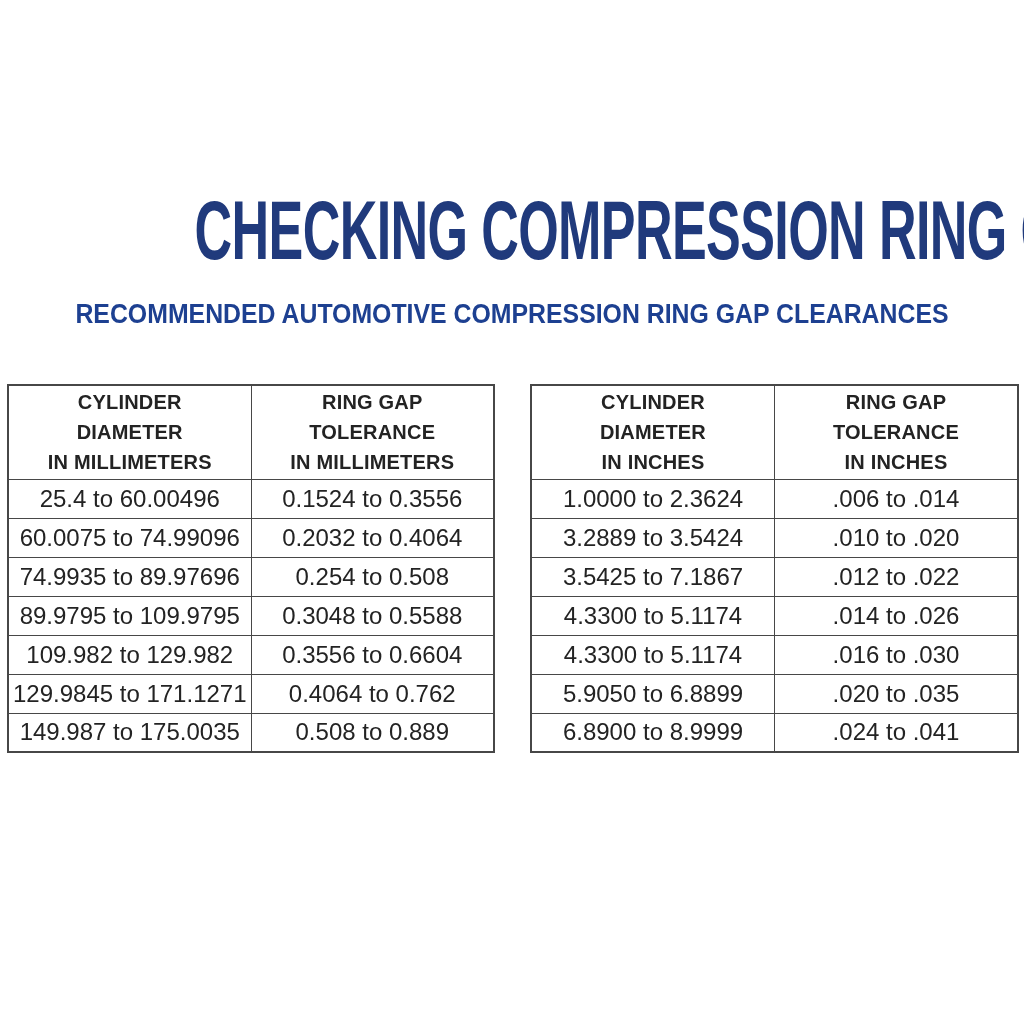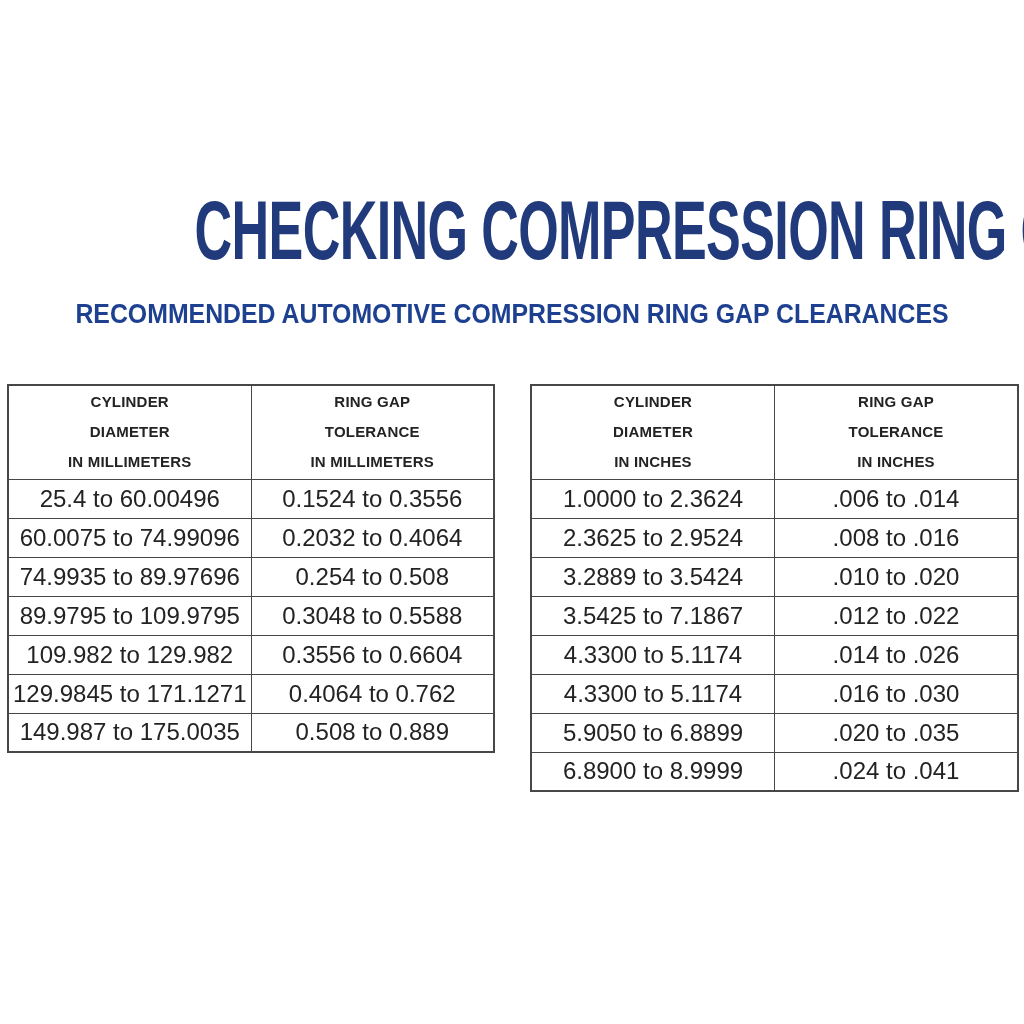--- a/index.html
+++ b/index.html
@@ -54,21 +54,21 @@
   .spec-table th,
   .spec-table td{
     border:1.5px solid var(--border-color);
     text-align:center;
     vertical-align:middle;
     color:var(--text-color);
     width:50%;
   }
   .spec-table th{
     height:94px;
-    font-size:15px;
+    font-size:20px;
     font-weight:bold;
     line-height:30px;
     white-space:pre-line;
     letter-spacing:0.2px;
   }
   .spec-table td{
     height:39px;
     font-size:24px;
     font-weight:normal;
   }
@@ -133,24 +133,20 @@
 TOLERANCE
 IN INCHES</th>
       </tr>
     </thead>
     <tbody>
       <tr>
         <td>1.0000 to 2.3624</td>
         <td>.006 to .014</td>
       </tr>
       <tr>
-        <td>2.3625 to 2.9524</td>
-        <td>.008 to .016</td>
-      </tr>
-      <tr>
         <td>3.2889 to 3.5424</td>
         <td>.010 to .020</td>
       </tr>
       <tr>
         <td>3.5425 to 7.1867</td>
         <td>.012 to .022</td>
       </tr>
       <tr>
         <td>4.3300 to 5.1174</td>
         <td>.014 to .026</td>

